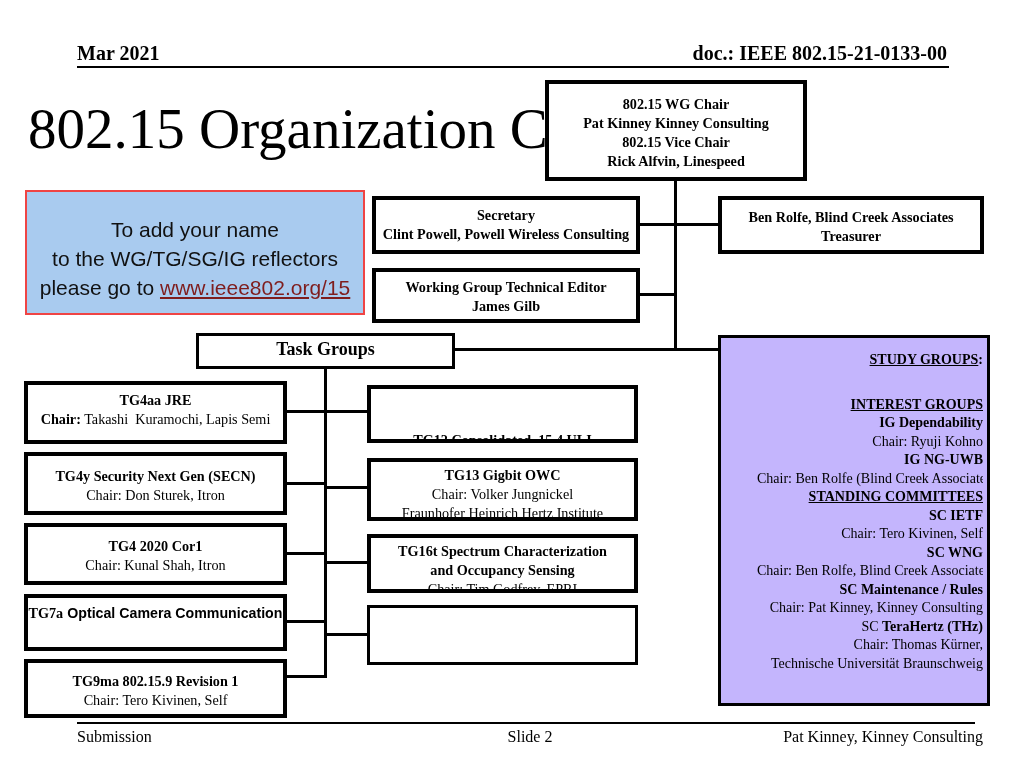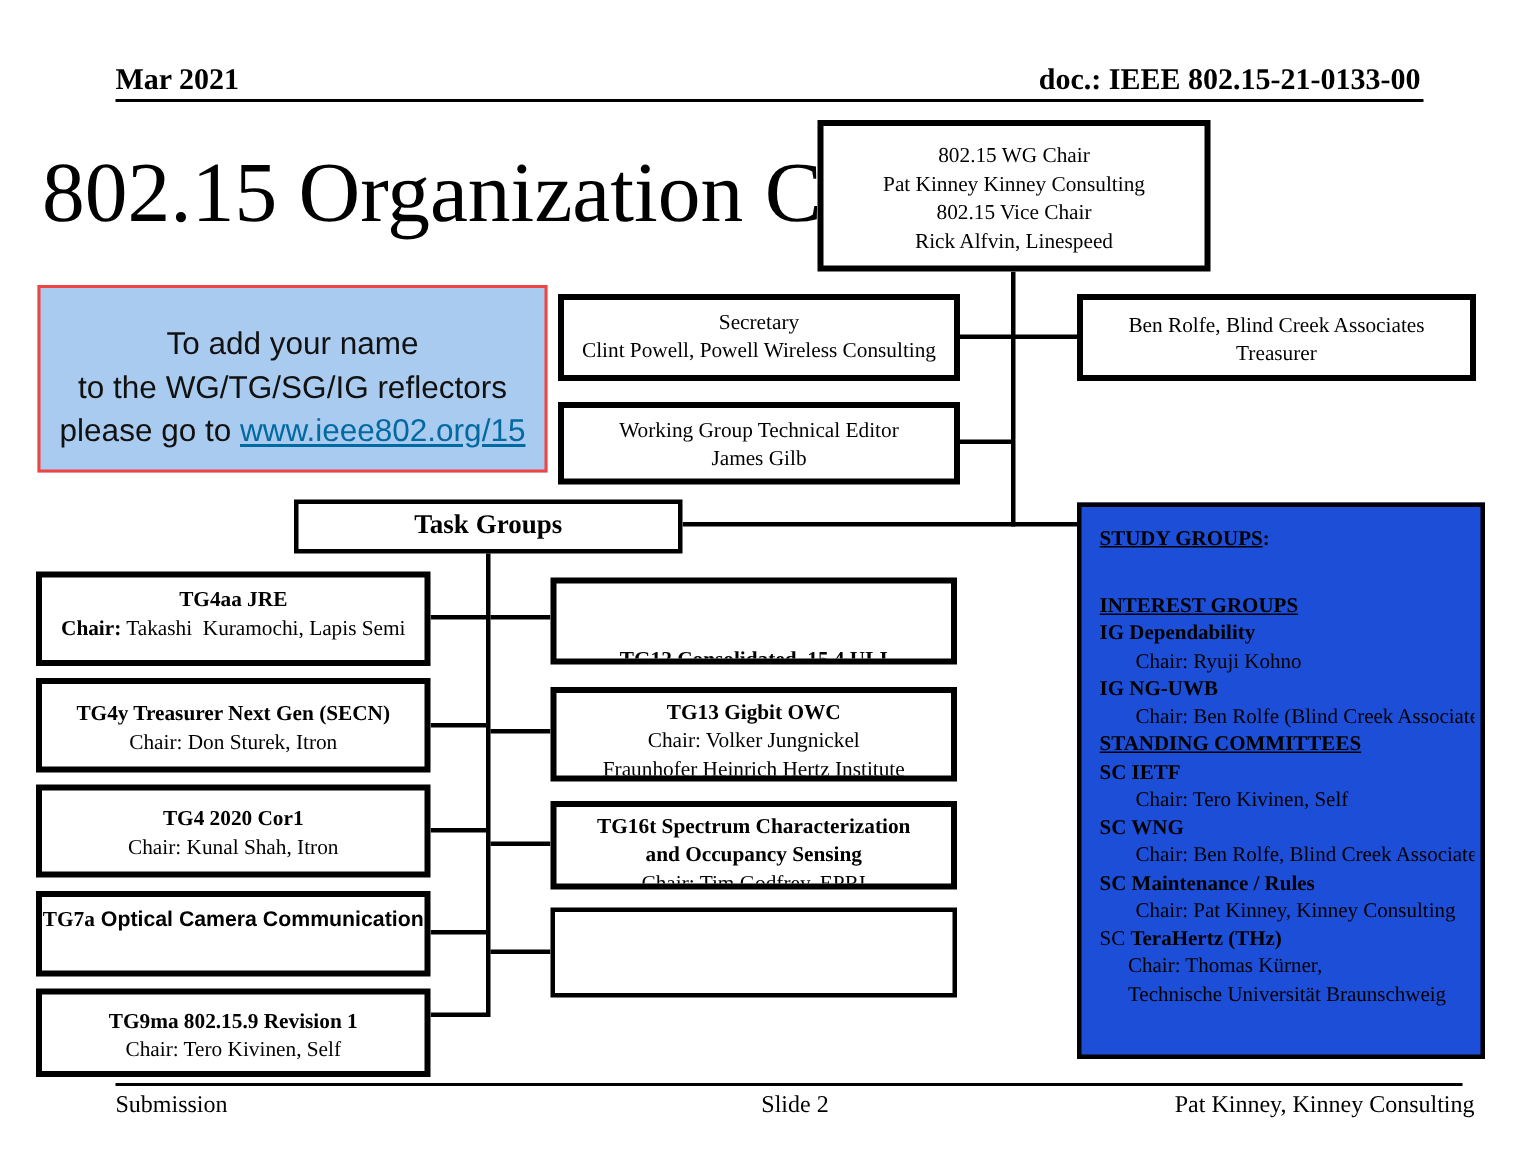--- a/index.html
+++ b/index.html
@@ -7,31 +7,31 @@
          font-family:"Liberation Serif",serif;color:#000;overflow:hidden;}
   .abs{position:absolute;}
   .rule{position:absolute;background:#000;height:2px;}
   .conn{position:absolute;background:#000;}
   .bx{position:absolute;box-sizing:border-box;border:4px solid #000;background:#fff;
       text-align:center;overflow:hidden;}
   .b{font-weight:700;}
   .pre{white-space:pre;margin-top:36px;}
   .hdr{font-size:20px;font-weight:700;}
   .title{font-size:57px;letter-spacing:0px;}
-  .officer{font-size:14.2px;line-height:19px;font-weight:400;padding-top:6px;white-space:nowrap;}
+  .officer{font-size:14.2px;line-height:19px;font-weight:700;padding-top:6px;white-space:nowrap;}
   .tg{font-size:14.2px;line-height:19px;padding-top:6px;}
   .tg .tt{font-weight:700;}
   .sans{font-family:"Liberation Sans",sans-serif;}
   .taskhdr{font-size:18px;font-weight:700;padding-top:3px;border-width:3.5px;}
   .notice{position:absolute;box-sizing:border-box;border:2px solid #ef4444;background:#A9CBEF;
           font-family:"Liberation Sans",sans-serif;font-size:21px;line-height:29px;
           text-align:center;padding-top:23px;color:#111;}
-  .notice a{color:#0369a1;text-decoration:underline;cursor:pointer;}
-  .panel{position:absolute;box-sizing:border-box;border:3px solid #000;background:#1d4ed8;
-         text-align:left;font-size:14px;line-height:18.5px;padding:13px 4px 0 12px;overflow:hidden;}
+  .notice a{color:#7f1d1d;text-decoration:underline;cursor:pointer;}
+  .panel{position:absolute;box-sizing:border-box;border:3px solid #000;background:#c4b5fd;
+         text-align:right;font-size:14px;line-height:18.5px;padding:13px 4px 0 12px;overflow:hidden;}
   .panel .ln{white-space:pre;overflow:hidden;}
   .panel .u{text-decoration:underline;}
   .panel .ind{padding-left:24px;}
   .panel .ind2{padding-left:19px;}
   .panel .gap{height:26px;}
   .foot{font-size:16px;}
 </style>
 </head>
 <body>
 
@@ -89,21 +89,21 @@
   <div class="bx taskhdr" style="left:196px;top:333px;width:259px;height:36px;">
     <div>Task Groups</div>
   </div>
 
   <div class="bx tg" style="left:24px;top:381px;width:263px;height:63px;">
     <div class="tt">TG4aa JRE</div>
     <div><span class="tt">Chair:</span><span class="pre"> Takashi  Kuramochi, Lapis Semi</span></div>
   </div>
 
   <div class="bx tg" style="left:24px;top:452px;width:263px;height:63px;padding-top:11px;">
-    <div class="tt">TG4y Treasurer Next Gen (SECN)</div>
+    <div class="tt">TG4y Security Next Gen (SECN)</div>
     <div>Chair: Don Sturek, Itron</div>
   </div>
 
   <div class="bx tg" style="left:24px;top:523px;width:263px;height:62px;padding-top:10px;">
     <div class="tt">TG4 2020 Cor1</div>
     <div>Chair: Kunal Shah, Itron</div>
   </div>
 
   <div class="bx tg" style="left:24px;top:594px;width:263px;height:57px;white-space:nowrap;">
     <div><span class="tt">TG7a</span><span class="tt sans" style="margin-left:4px;">Optical Camera Communication</span></div>

